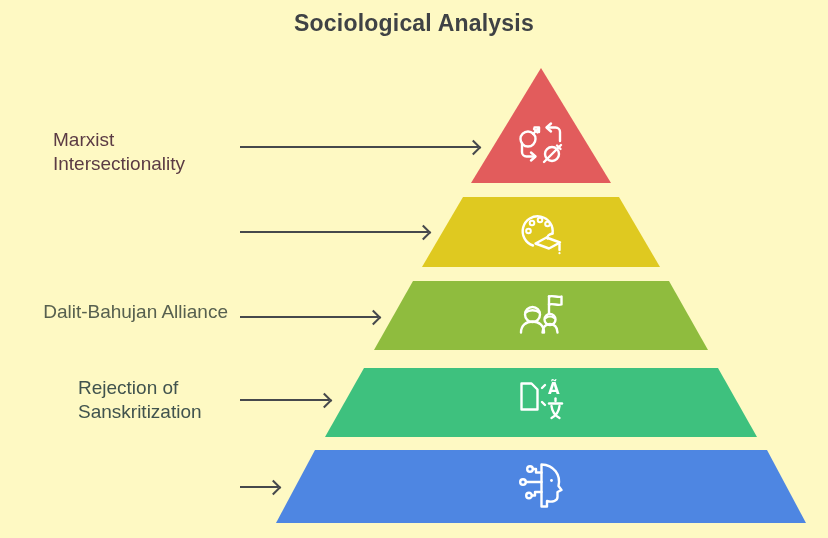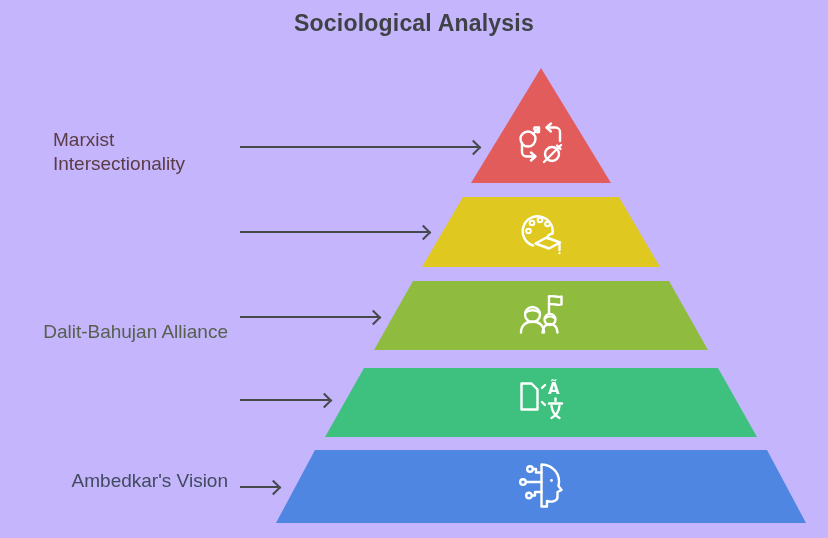--- a/index.html
+++ b/index.html
@@ -1,31 +1,31 @@
 <!DOCTYPE html>
 <html><head>
 <meta charset="utf-8">
 <style>
   html,body { margin:0; padding:0; background:#ffffff; }
   .canvas {
-    position:relative; width:828px; height:538px; background:#c4b5fd;
+    position:relative; width:828px; height:538px; background:#fef9c3;
     font-family:"Liberation Sans", sans-serif; overflow:hidden;
   }
   .title {
     position:absolute; top:10px; left:0; width:828px; text-align:center;
     font-size:23px; font-weight:700; color:#3F4245; letter-spacing:.2px;
   }
   .pyr-svg { position:absolute; left:0; top:0; }
   .label {
     position:absolute; right:600px; text-align:left;
     font-size:19px; line-height:24px; font-weight:400;
   }
   .label-1 { top:128px; width:175px; color:#5B3B44; }
   .label-2 { top:210px; width:165px; color:#575132; }
-  .label-3 { top:320px; white-space:nowrap; color:#57604F; }
+  .label-3 { top:300px; white-space:nowrap; color:#57604F; }
   .label-4 { top:376px; width:150px; color:#41534E; }
   .label-5 { top:469px; white-space:nowrap; color:#404B5E; }
   .arrow { position:absolute; left:240px; height:2px; background:#46494C; }
   .arrow::after {
     content:""; position:absolute; right:-1px; top:-4px;
     width:9px; height:9px;
     border-top:2px solid #46494C; border-right:2px solid #46494C;
     transform:rotate(45deg);
   }
   .arrow-1 { top:146px; width:238px; }
@@ -104,21 +104,21 @@
       <circle cx="-10" cy="-16" r="2.8"></circle>
       <path d="M 1.5,-3 H -14"></path>
       <circle cx="-17" cy="-3" r="2.8"></circle>
       <path d="M 1.5,7 H -5 V 10.5 H -8"></path>
       <circle cx="-11" cy="10.5" r="2.8"></circle>
     </g>
   </svg>
 
   <div class="label label-1">Marxist Intersectionality</div>
   <div class="label label-3">Dalit-Bahujan Alliance</div>
-  <div class="label label-5">Ambedkar's Vision</div>
+  <div class="label label-4">Rejection of Sanskritization</div>
 
   <div class="arrow arrow-1"></div>
   <div class="arrow arrow-2"></div>
   <div class="arrow arrow-3"></div>
   <div class="arrow arrow-4"></div>
   <div class="arrow arrow-5"></div>
 
 </div>
 
 </body></html>

